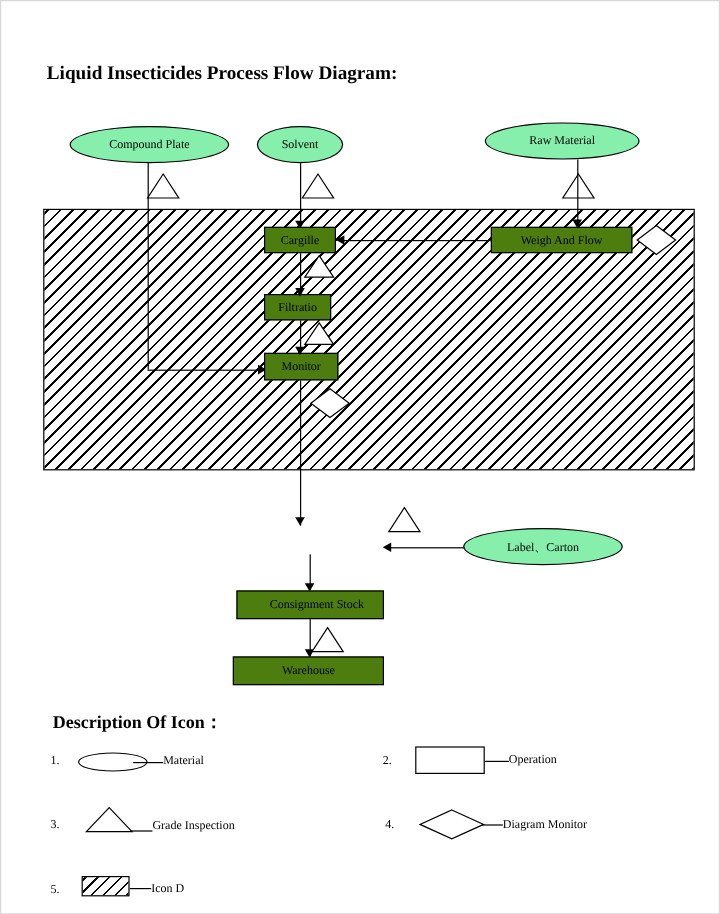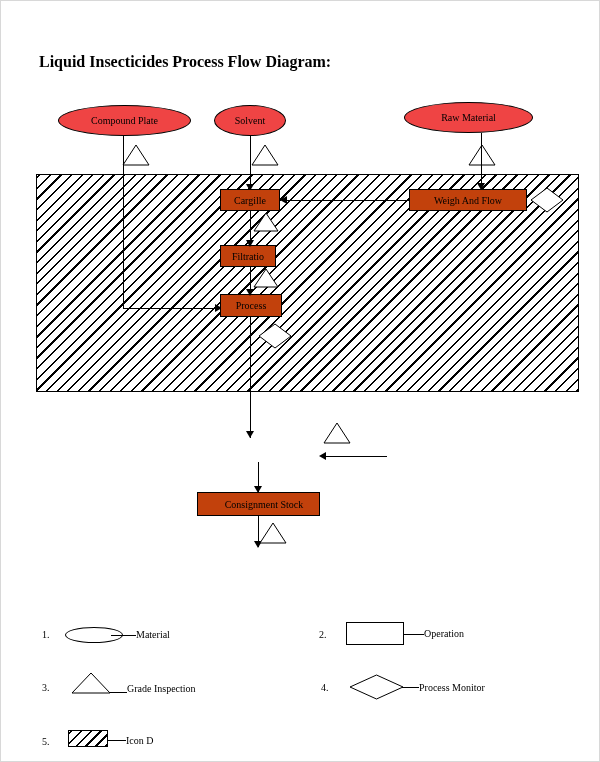--- a/index.html
+++ b/index.html
@@ -50,32 +50,32 @@
       #000 0px, #000 1.6px,
       #ffffff 1.6px, #ffffff 7.5px
     );
   }
 
   
   .ellipse {
     position: absolute;
     border: 1px solid #000;
     border-radius: 50%;
-    background: #ef4444;
+    background: #86efac;
     display: flex;
     align-items: center;
     justify-content: center;
     font-size: 10px;
     text-align: left;
     box-sizing: border-box;
   }
   .box {
     position: absolute;
     border: 1px solid #000;
-    background: #c2410c;
+    background: #4d7c0f;
     display: flex;
     align-items: center;
     justify-content: center;
     font-size: 10px;
     text-align: center;
     box-sizing: border-box;
     font-family: Liberation Serif, serif;
   }
 
   
@@ -198,21 +198,21 @@
 
   <div class="box" style="left:408px; top:188px; width:118px; height:22px;">
     <span>Weigh And Flow</span>
   </div>
 
   <div class="box" style="left:219px; top:244px; width:56px; height:22px;">
     <span>Filtratio</span>
   </div>
 
   <div class="box" style="left:219px; top:293px; width:62px; height:23px;">
-    <span>Process</span>
+    <span>Monitor</span>
   </div>
 
   <div class="ln h" style="left:283px; top:199px; width:125px;"></div>
   <div class="arrow-l" style="left:279px; top:195px;"></div>
 
   <div class="ln v" style="left:249px; top:210px; height:34px;"></div>
   <div class="arrow-d" style="left:245px; top:239px;"></div>
 
   <div class="ln v" style="left:249px; top:266px; height:27px;"></div>
   <div class="arrow-d" style="left:245px; top:288px;"></div>
@@ -232,39 +232,46 @@
   </svg>
   <svg class="shape" style="left:252px; top:267px;" width="26" height="20" viewBox="0 0 26 20">
     <polygon points="13,1 25,19 1,19" fill="#fff" stroke="#000" stroke-width="1"></polygon>
   </svg>
 
 
   <svg class="shape" style="left:322px; top:421px;" width="28" height="22" viewBox="0 0 28 22">
     <polygon points="14,1 27,21 1,21" fill="#fff" stroke="#000" stroke-width="1"></polygon>
   </svg>
 
+  <div class="ellipse" style="left:385px; top:439px; width:133px; height:31px;">
+    <span>Label、Carton</span>
+  </div>
 
   <div class="ln h" style="left:322px; top:455px; width:64px;"></div>
   <div class="arrow-l" style="left:318px; top:451px;"></div>
 
   <div class="ln v" style="left:257px; top:461px; height:30px;"></div>
   <div class="arrow-d" style="left:253px; top:485px;"></div>
 
   <div class="box" style="left:196px; top:491px; width:123px; height:24px;padding-left:11px;">
     <span>Consignment Stock</span>
   </div>
 
   <div class="ln v" style="left:257px; top:515px; height:31px;"></div>
   <div class="arrow-d" style="left:253px; top:540px;"></div>
 
   <svg class="shape" style="left:258px; top:521px;" width="28" height="22" viewBox="0 0 28 22">
     <polygon points="14,1 27,21 1,21" fill="#fff" stroke="#000" stroke-width="1"></polygon>
   </svg>
 
-
+  <div class="box" style="left:193px; top:546px; width:126px; height:24px;">
+    <span>Warehouse</span>
+  </div>
+
+  <div class="legend-title">Description Of Icon：</div>
 
   <div class="legend-num" style="left:41px; top:628px;">1.</div>
   <div class="legend-ellipse" style="left:64px; top:626px; width:58px; height:16px;"></div>
   <div class="ln h" style="left:110px; top:634px; width:25px;"></div>
   <div class="legend-label" style="left:135px; top:628px;">Material</div>
 
   <div class="legend-num" style="left:318px; top:628px;">2.</div>
   <div class="legend-box" style="left:345px; top:621px; width:58px; height:23px;"></div>
   <div class="ln h" style="left:403px; top:633px; width:20px;"></div>
   <div class="legend-label" style="left:423px; top:627px;">Operation</div>
@@ -274,20 +281,20 @@
     <polygon points="20,1 39,21 1,21" fill="#fff" stroke="#000" stroke-width="1"></polygon>
   </svg>
   <div class="ln h" style="left:108px; top:691px; width:18px;"></div>
   <div class="legend-label" style="left:126px; top:682px;">Grade Inspection</div>
 
   <div class="legend-num" style="left:320px; top:681px;">4.</div>
   <svg class="shape" style="left:348px; top:673px;" width="55" height="26" viewBox="0 0 55 26">
     <polygon points="27.5,1 54,13 27.5,25 1,13" fill="#fff" stroke="#000" stroke-width="1"></polygon>
   </svg>
   <div class="ln h" style="left:401px; top:686px; width:17px;"></div>
-  <div class="legend-label" style="left:418px; top:681px;">Process Monitor</div>
+  <div class="legend-label" style="left:418px; top:681px;">Diagram Monitor</div>
 
   <div class="legend-num" style="left:41px; top:735px;">5.</div>
   <div class="legend-hatch" style="left:67px; top:729px; width:40px; height:17px;"></div>
   <div class="ln h" style="left:107px; top:739px; width:18px;"></div>
   <div class="legend-label" style="left:125px; top:734px;">Icon D</div>
 
 </div>
 
 </body></html>

